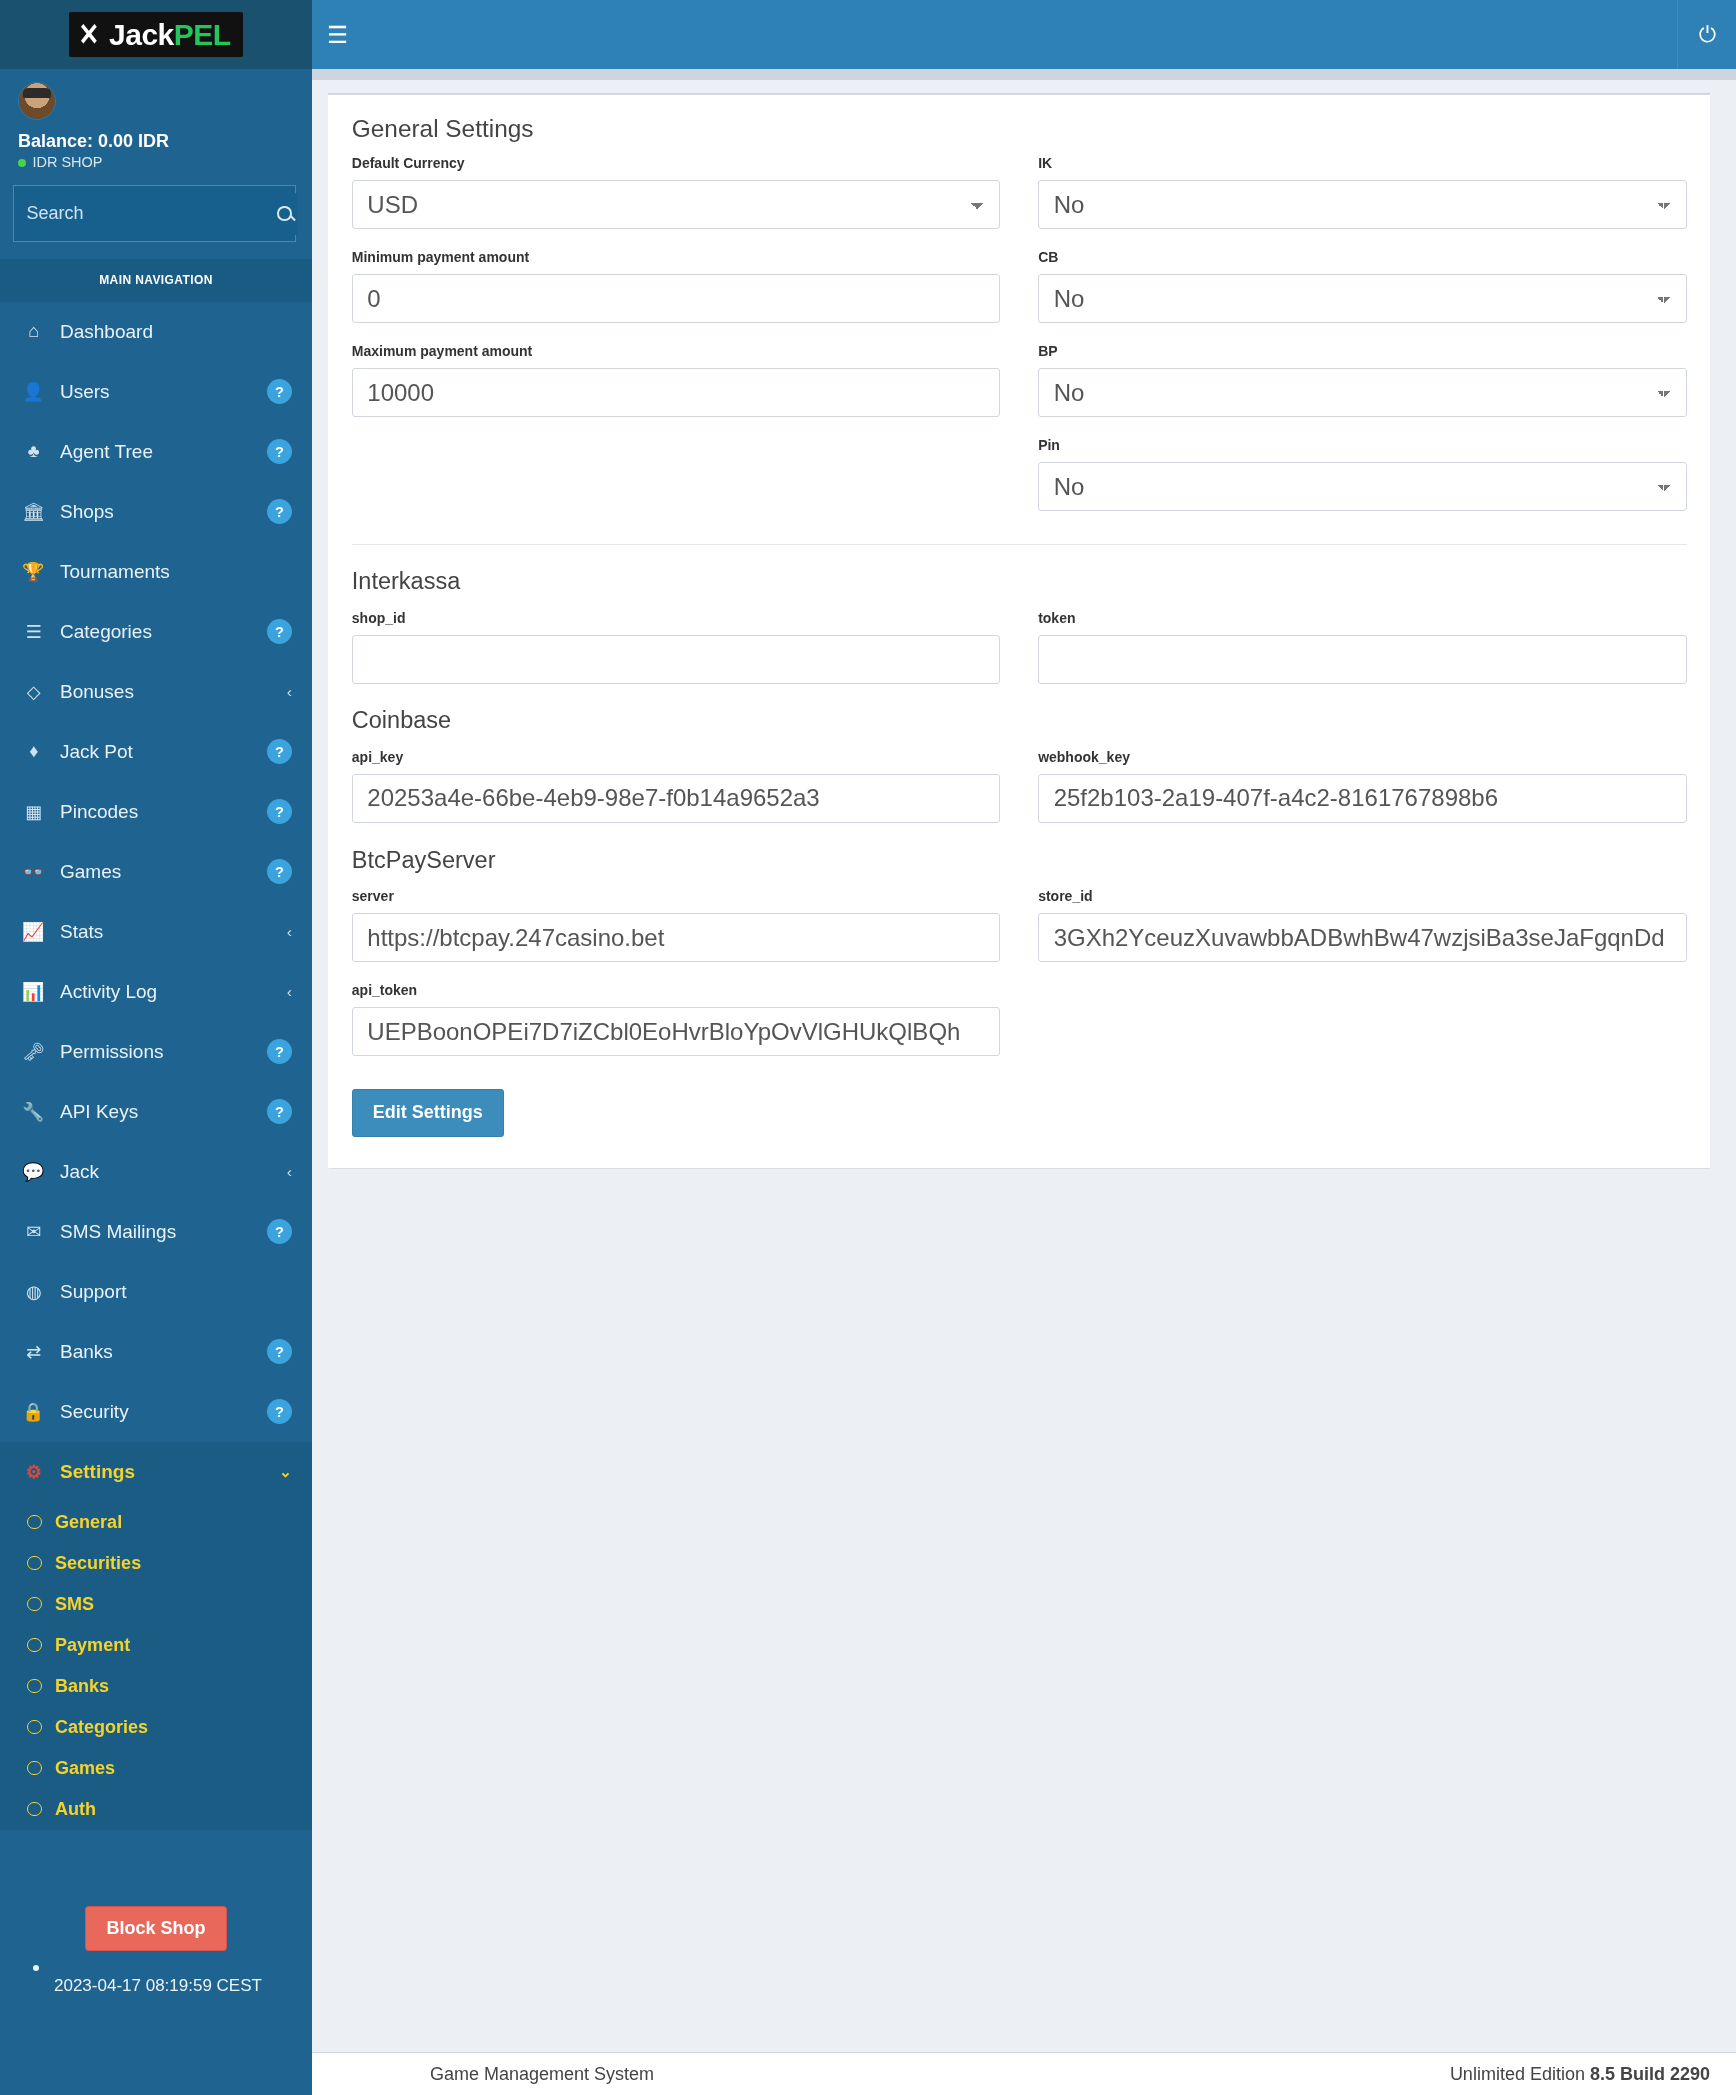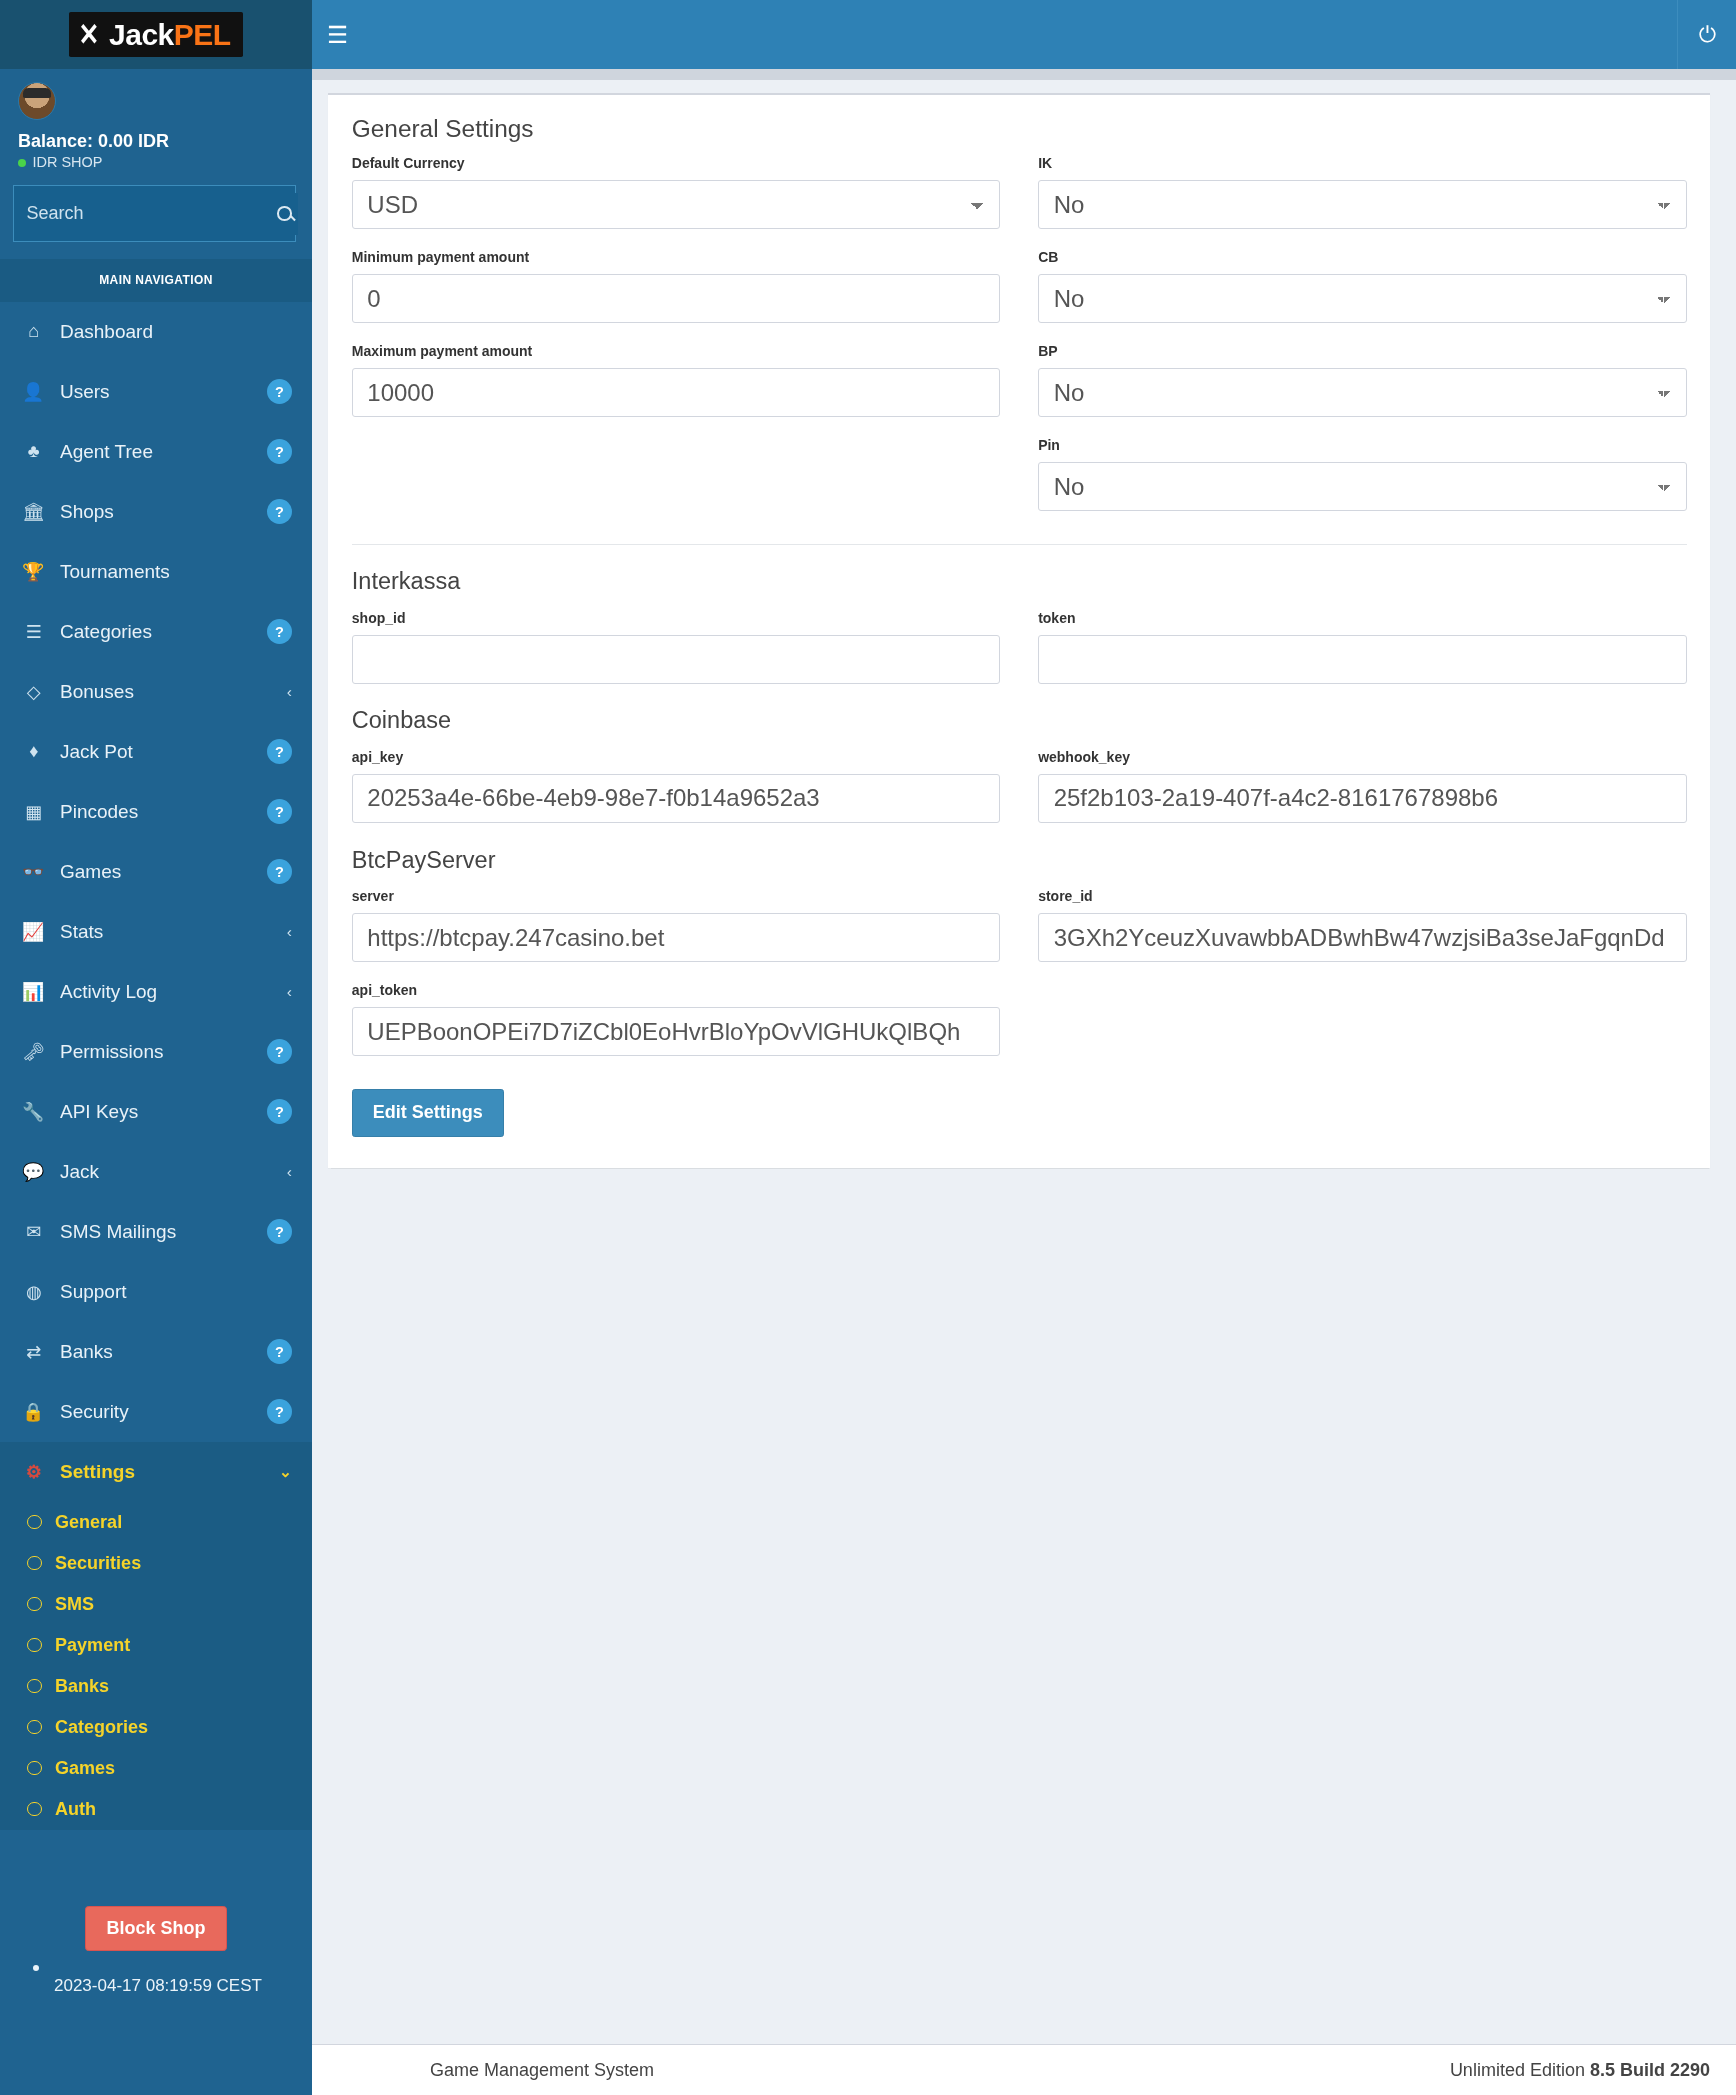--- a/index.html
+++ b/index.html
@@ -42,21 +42,21 @@
   .logo-x {
     color: #fff;
     font-size: 31px;
     font-weight: bold;
     line-height: 1;
     transform: scaleX(0.8);
     display: inline-block;
   }
   .logo-txt { font-size: 30px; font-weight: bold; letter-spacing: -0.5px; }
   .logo-txt .casi { color: #fff; }
-  .logo-txt .pel { color: #f97316; background: transparent; }
+  .logo-txt .pel { color: #22c55e; background: transparent; }
 
   .user-panel {
     display: flex;
     padding: 12.7px 12.7px 12.7px 18px;
     gap: 9px;
     min-height: 74px;
     flex-direction: column;
   }
   .avatar {
     width: 38px; height: 38px; border-radius: 50%;
@@ -253,21 +253,21 @@
     font-size: 18px;
     font-weight: bold;
     padding: 12.7px 20px;
     border-radius: 2.7px;
     cursor: pointer;
     font-family: "Liberation Sans", sans-serif;
   }
   .footer {
     background: #fff;
     border-top: 0.9px solid #d2d6de;
-    height: 52px;
+    height: 44px;
     display: flex;
     align-items: center;
     justify-content: space-between;
     padding: 0 27px 0 118px;
     color: #444;
     font-size: 18px;
   }
   .footer b { font-weight: bold; }
   .scroll-strip {
     position: absolute;

